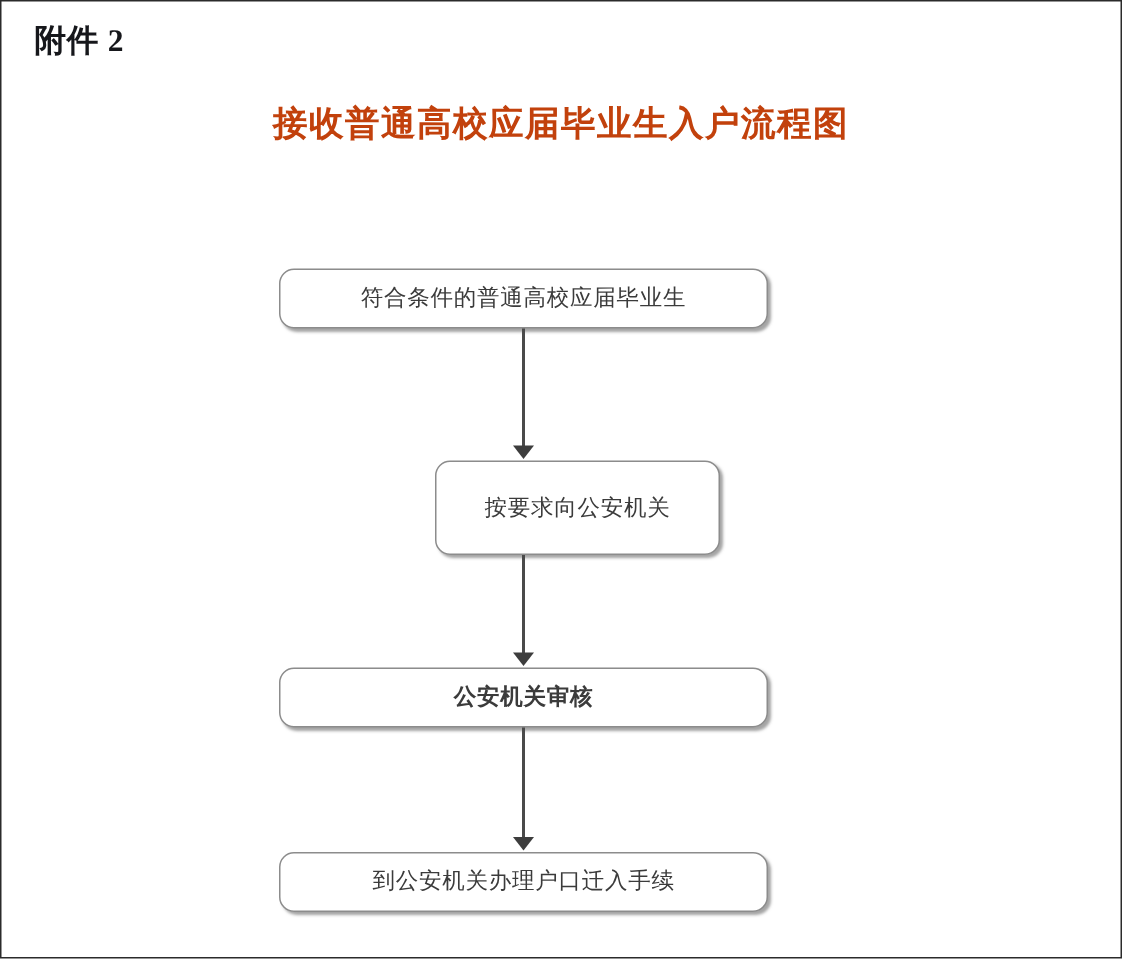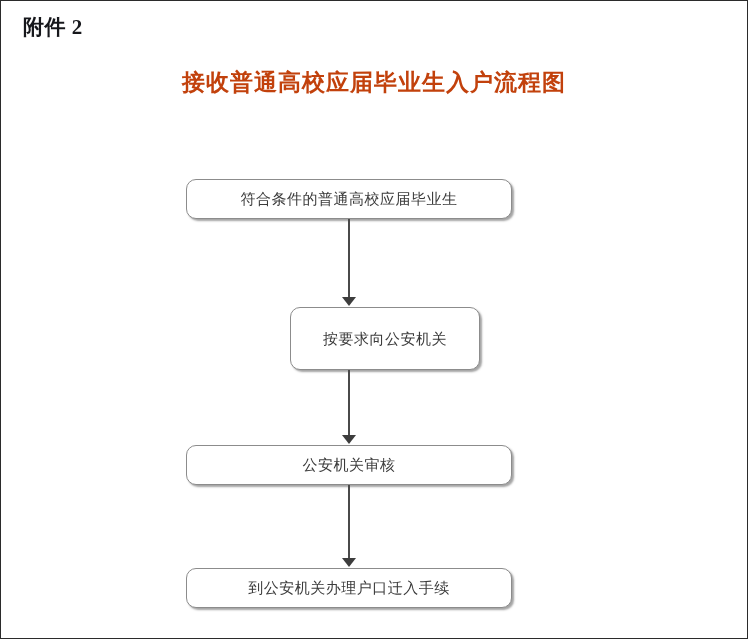--- a/index.html
+++ b/index.html
@@ -91,20 +91,21 @@
     top: 306px;
     width: 190px;
     height: 63px;
     margin-left: 37px;
   }
   .node-review {
     left: 185px;
     top: 444px;
     width: 326px;
     height: 40px;
+    font-weight: bold;
   }
   .node-transfer {
     left: 185px;
     top: 567px;
     width: 326px;
     height: 40px;
   }
 
   
   .connector {

